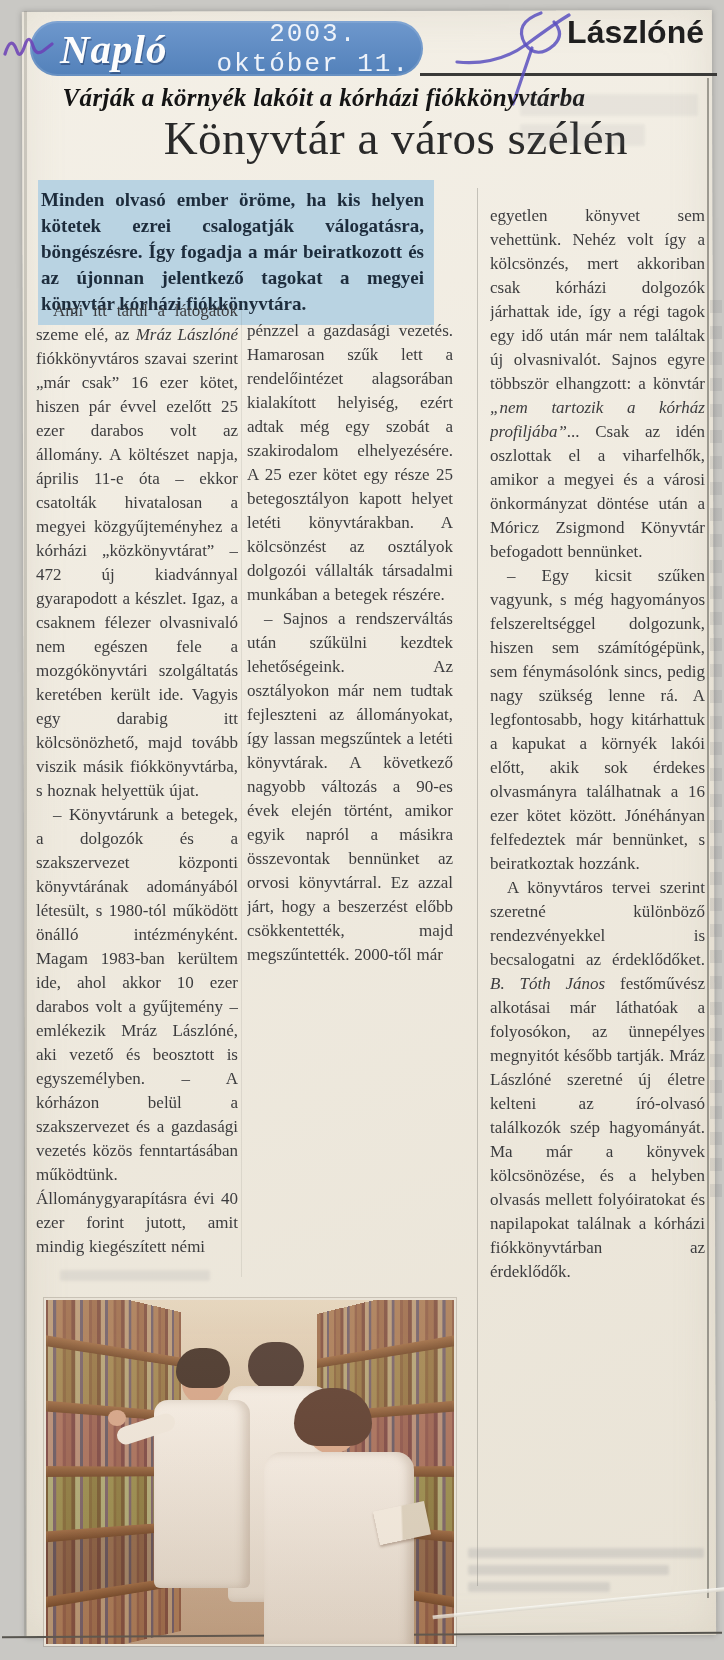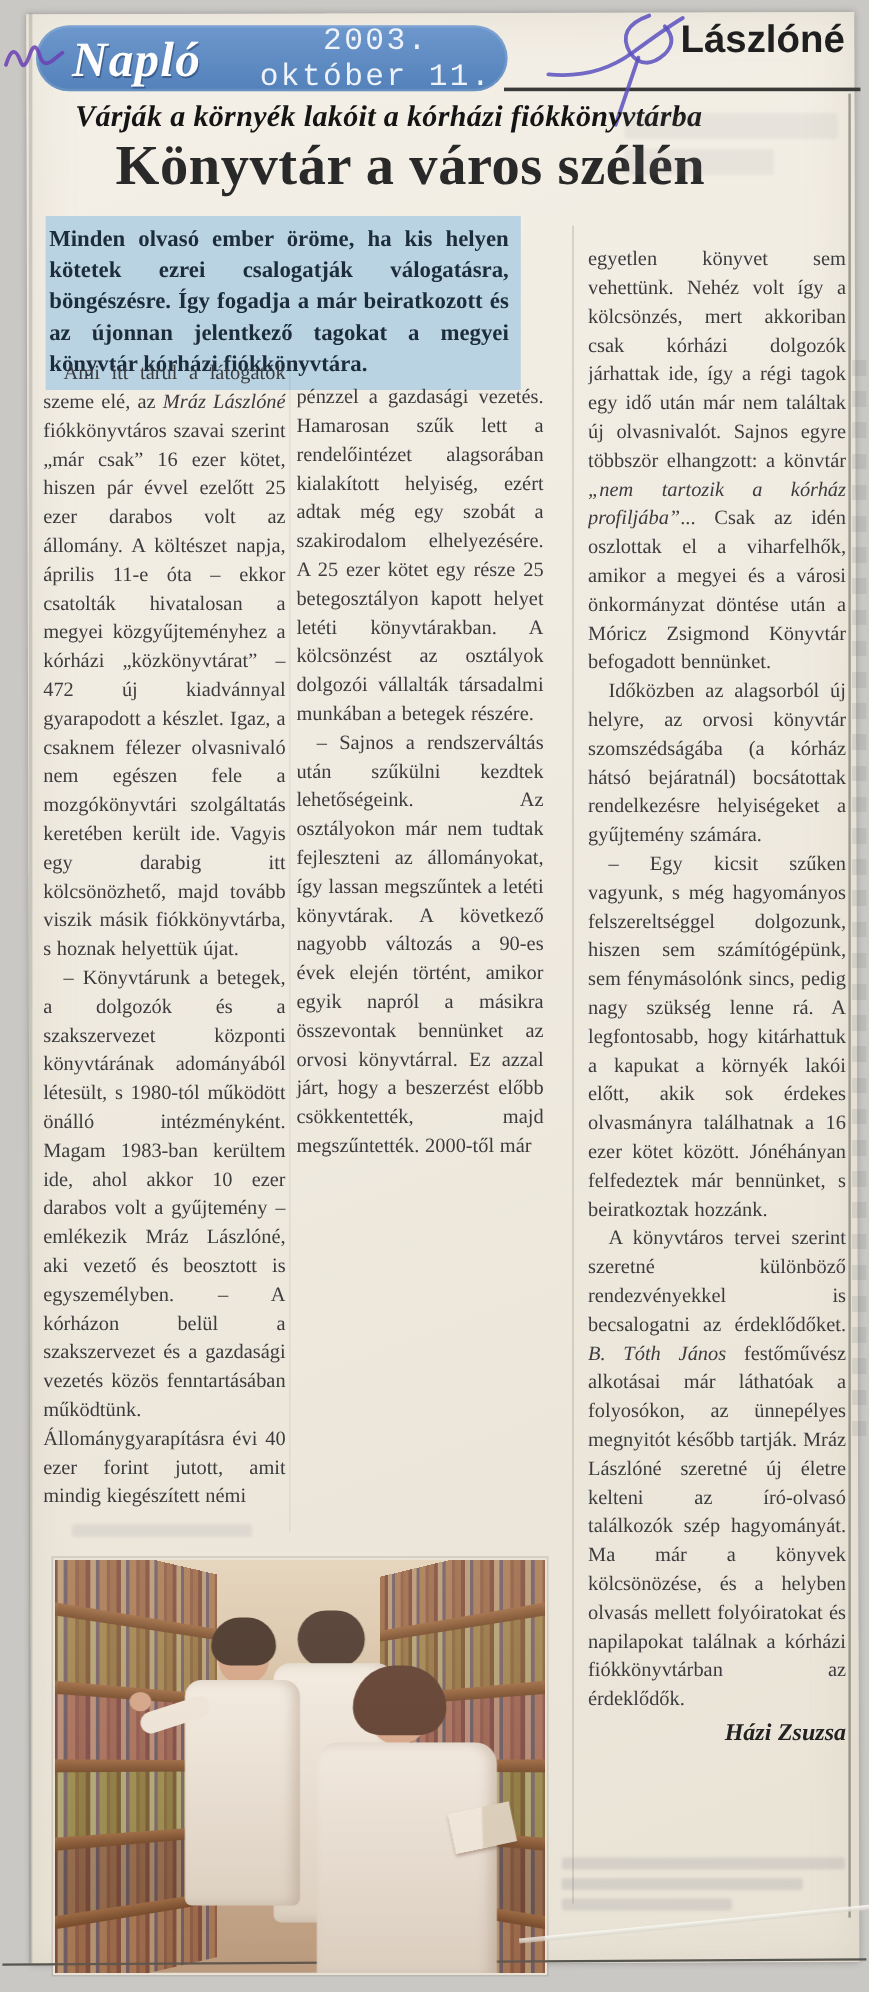--- a/index.html
+++ b/index.html
@@ -50,22 +50,22 @@
   .pen{position:absolute;}
   .pen path{fill:none;stroke:#5a50c0;stroke-width:3.2;stroke-linecap:round;stroke-linejoin:round;opacity:.85;}
   .pen.squiggle path{stroke:#6b3fb6;}
 
   
   .kicker{
     position:absolute;left:24px;top:84px;width:600px;text-align:center;
     font-style:italic;font-weight:bold;font-size:25px;color:#141414;letter-spacing:.3px;
   }
   .headline{
-    position:absolute;left:22px;top:113px;width:606px;text-align:center;
-    font-weight:bold;font-size:47px;line-height:1.1;color:#292929;letter-spacing:.5px;margin-left:17px;
+    position:absolute;left:22px;top:113px;width:606px;text-align:right;
+    font-weight:normal;font-size:47px;line-height:1.1;color:#292929;letter-spacing:.5px;
   }
   .lead{
     position:absolute;left:38px;top:180px;width:396px;box-sizing:border-box;
     background:#b9d3e2;padding:7px 10px 8px 3px;
     font-weight:bold;font-size:19px;line-height:26px;color:#1d2c3c;
     text-align:justify;
   }
 
   
   .col{
@@ -159,24 +159,22 @@
 <div class="col col-left">
     <p>Ami itt tárul a látogatók szeme elé, az <em>Mráz Lászlóné</em> fiókkönyvtáros szavai szerint „már csak” 16 ezer kötet, hiszen pár évvel ezelőtt 25 ezer darabos volt az állomány. A költészet napja, április 11-e óta – ekkor csatolták hivatalosan a megyei közgyűjteményhez a kórházi „közkönyvtárat” – 472 új kiadvánnyal gyarapodott a készlet. Igaz, a csaknem félezer olvasnivaló nem egészen fele a mozgókönyvtári szolgáltatás keretében került ide. Vagyis egy darabig itt kölcsönözhető, majd tovább viszik másik fiókkönyvtárba, s hoznak helyettük újat.</p>
     <p>– Könyvtárunk a betegek, a dolgozók és a szakszervezet központi könyvtárának adományából létesült, s 1980-tól működött önálló intézményként. Magam 1983-ban kerültem ide, ahol akkor 10 ezer darabos volt a gyűjtemény – emlékezik Mráz Lászlóné, aki vezető és beosztott is egyszemélyben. – A kórházon belül a szakszervezet és a gazdasági vezetés közös fenntartásában működtünk. Állománygyarapításra évi 40 ezer forint jutott, amit mindig kiegészített némi</p>
   </div>
 <div class="col col-mid">
     <p class="cont">pénzzel a gazdasági vezetés. Hamarosan szűk lett a rendelőintézet alagsorában kialakított helyiség, ezért adtak még egy szobát a szakirodalom elhelyezésére. A 25 ezer kötet egy része 25 betegosztályon kapott helyet letéti könyvtárakban. A kölcsönzést az osztályok dolgozói vállalták társadalmi munkában a betegek részére.</p>
     <p>– Sajnos a rendszerváltás után szűkülni kezdtek lehetőségeink. Az osztályokon már nem tudtak fejleszteni az állományokat, így lassan megszűntek a letéti könyvtárak. A következő nagyobb változás a 90-es évek elején történt, amikor egyik napról a másikra összevontak bennünket az orvosi könyvtárral. Ez azzal járt, hogy a beszerzést előbb csökkentették, majd megszűntették. 2000-től már</p>
   </div>
 <div class="col col-right">
 <p class="cont">egyetlen könyvet sem vehettünk. Nehéz volt így a kölcsönzés, mert akkoriban csak kórházi dolgozók járhattak ide, így a régi tagok egy idő után már nem találtak új olvasnivalót. Sajnos egyre többször elhangzott: a könvtár <em>„nem tartozik a kórház profiljába”</em>... Csak az idén oszlottak el a viharfelhők, amikor a megyei és a városi önkormányzat döntése után a Móricz Zsigmond Könyvtár befogadott bennünket.</p>
-    <p>Időközben az alagsorból új helyre, az orvosi könyvtár szomszédságába (a kórház hátsó bejáratnál) bocsátottak rendelkezésre helyiségeket a gyűjtemény számára.</p>
     <p>– Egy kicsit szűken vagyunk, s még hagyományos felszereltséggel dolgozunk, hiszen sem számítógépünk, sem fénymásolónk sincs, pedig nagy szükség lenne rá. A legfontosabb, hogy kitárhattuk a kapukat a környék lakói előtt, akik sok érdekes olvasmányra találhatnak a 16 ezer kötet között. Jónéhányan felfedeztek már bennünket, s beiratkoztak hozzánk.</p>
     <p>A könyvtáros tervei szerint szeretné különböző rendezvényekkel is becsalogatni az érdeklődőket. <em>B. Tóth János</em> festőművész alkotásai már láthatóak a folyosókon, az ünnepélyes megnyitót később tartják. Mráz Lászlóné szeretné új életre kelteni az író-olvasó találkozók szép hagyományát. Ma már a könyvek kölcsönözése, és a helyben olvasás mellett folyóiratokat és napilapokat találnak a kórházi fiókkönyvtárban az érdeklődők.</p>
-    <div class="byline">Házi Zsuzsa</div>
   </div>
 <div class="vrule vrule-1"></div>
 <div class="vrule vrule-2"></div>
 <div class="right-edge-rule"></div>
 
 <div class="photo">
   <div class="shelf shelf-left">
     <div class="books"></div>
       <div class="board"></div>
     <div class="books"></div>

